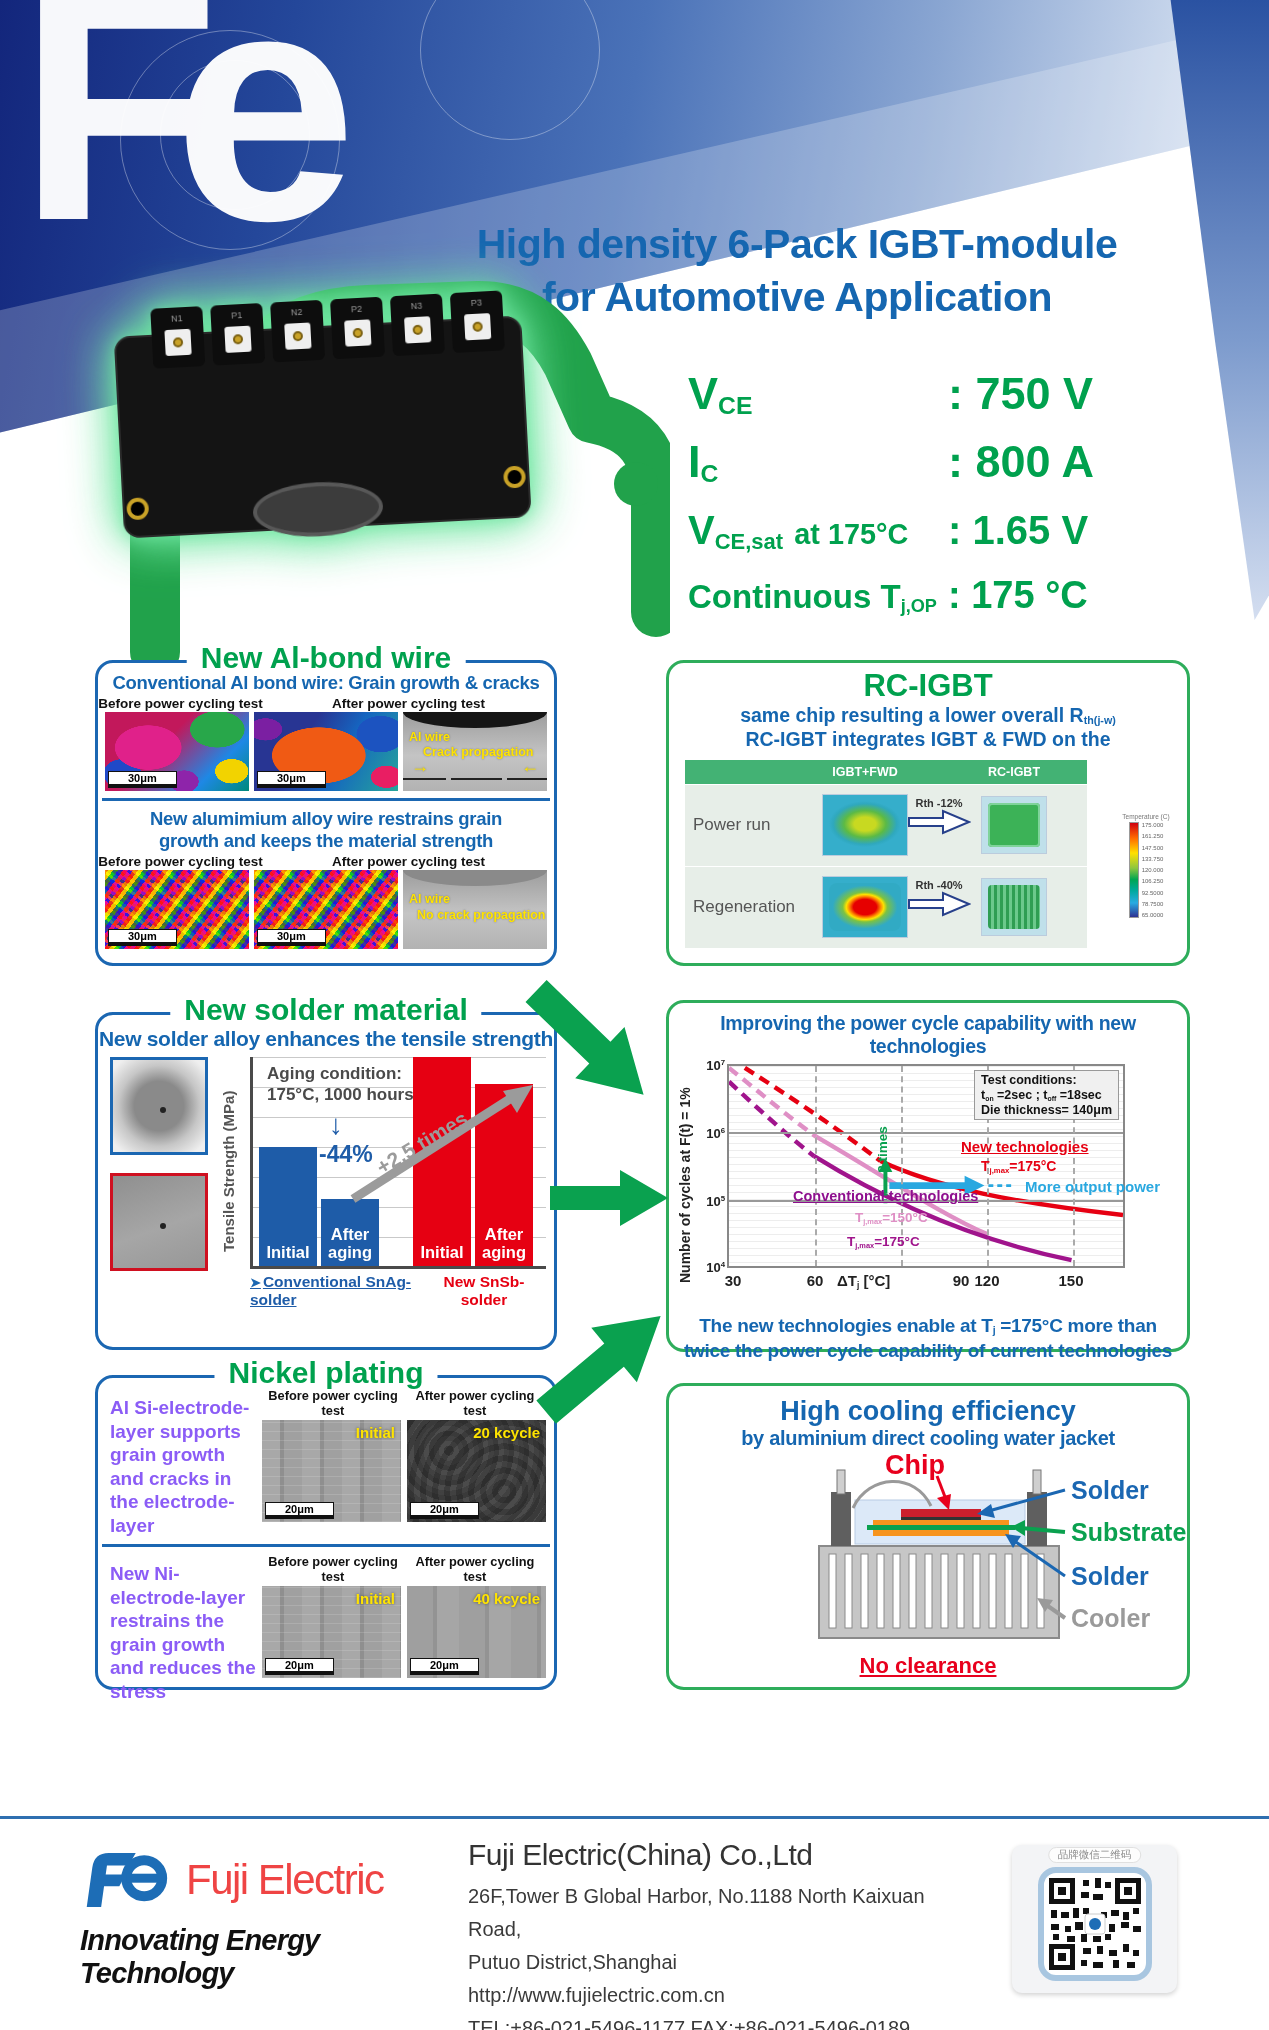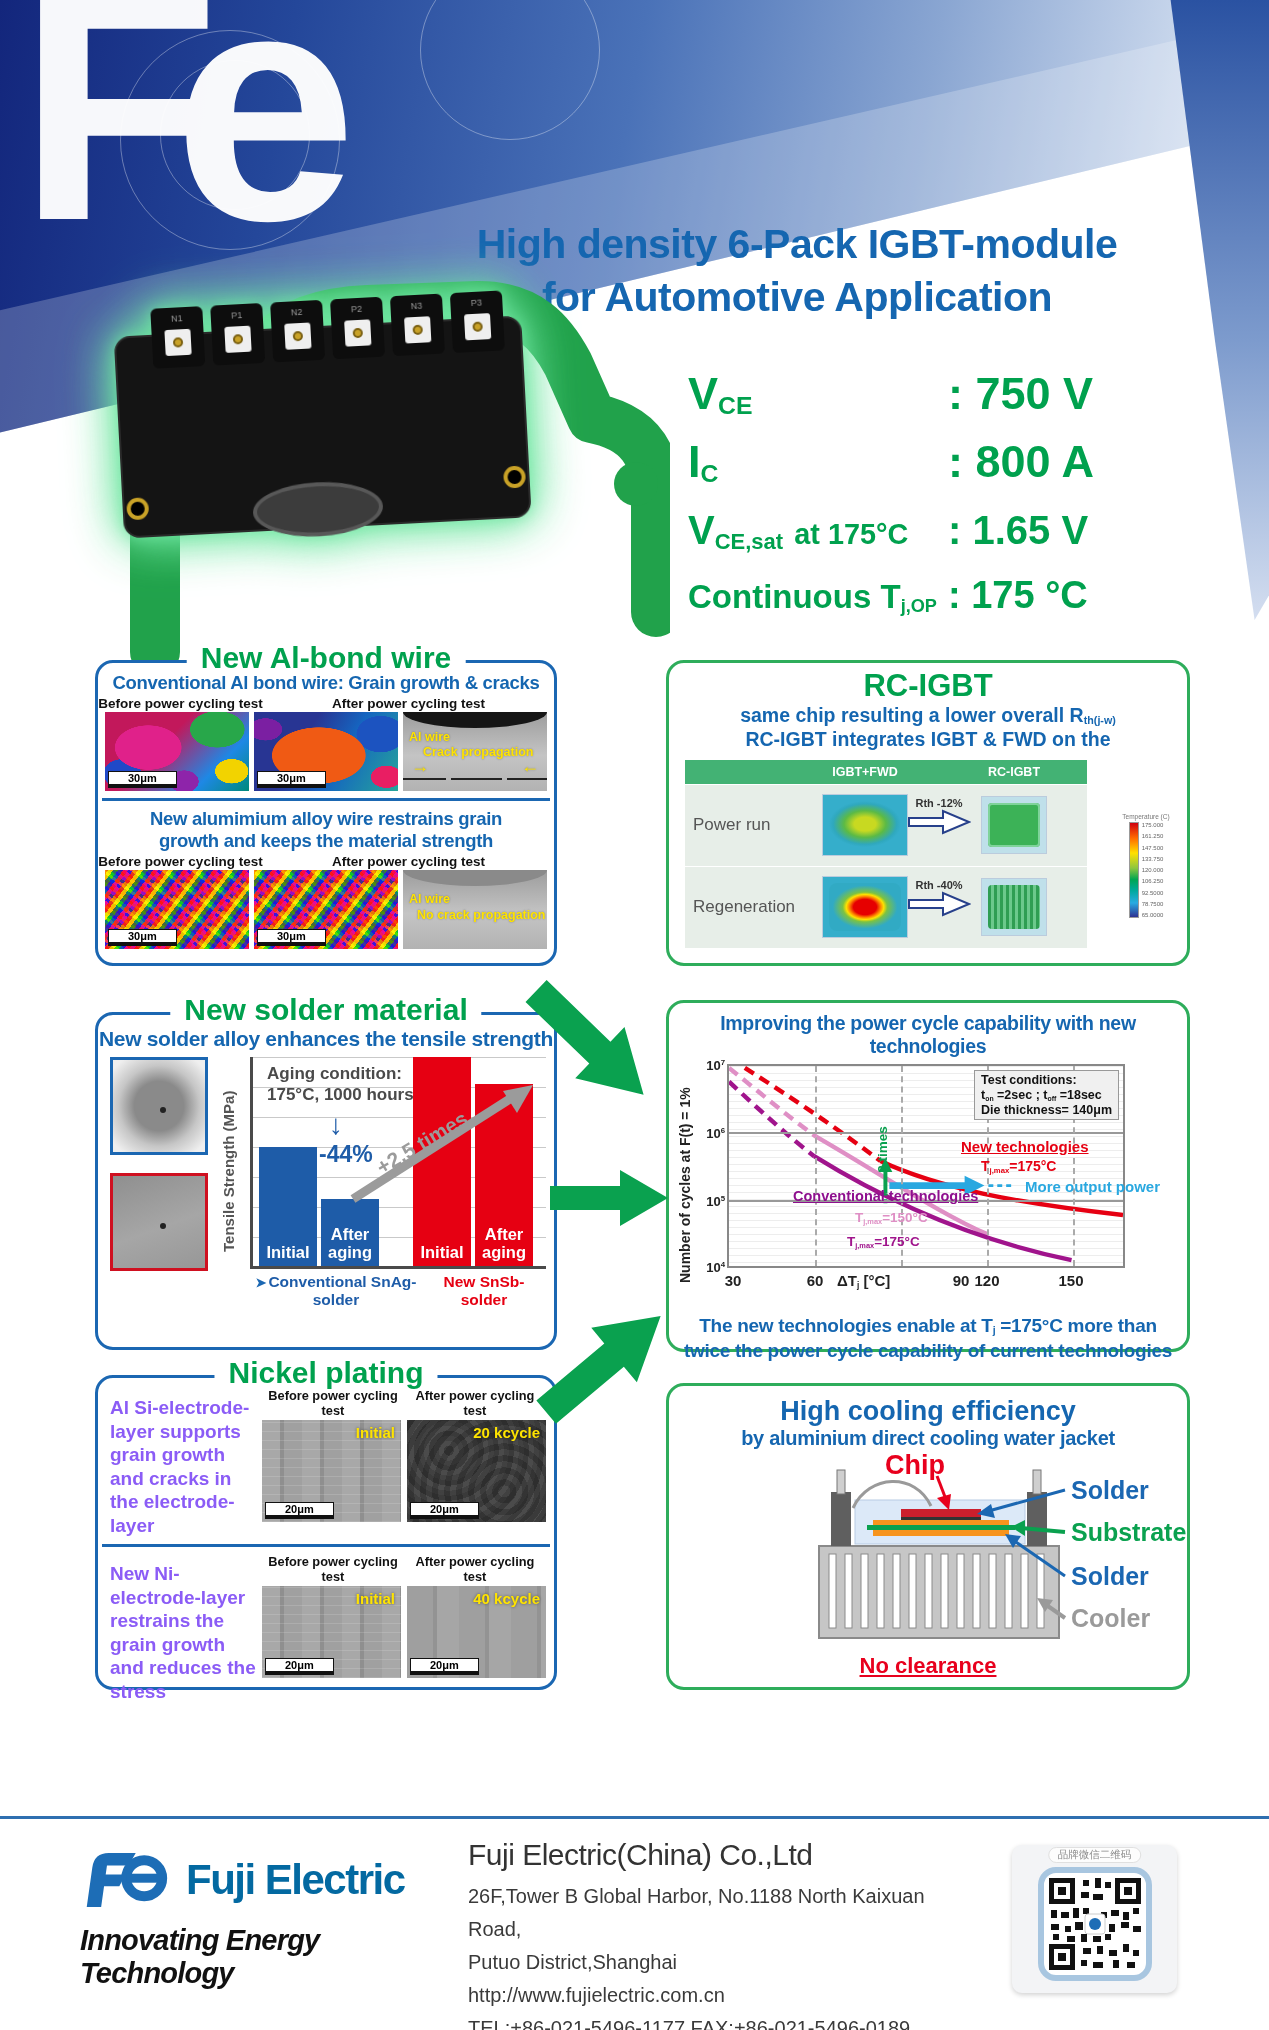--- a/index.html
+++ b/index.html
@@ -147,21 +147,21 @@
   .bar.blue { background:#1e5ca8; } .bar.red { background:#e60012; }
   .bar-lab { position:absolute; bottom:5px; left:0; right:0; text-align:center; color:#fff;
     font-weight:700; font-size:16.5px; line-height:1.05; }
   .minus44 { position:absolute; left:66px; top:84px; color:#1e5ca8; font-weight:700; font-size:23px; z-index:4; }
   .darr { position:absolute; left:76px; top:52px; color:#1e5ca8; font-weight:700; font-size:28px; z-index:4; }
   .gain-arrow { position:absolute; left:92px; top:24px; z-index:5; }
   .gain-text { position:absolute; left:118px; top:74px; transform:rotate(-31deg); color:#9b9b9b;
     font-weight:700; font-size:21px; z-index:6; white-space:nowrap; }
   .aging { position:absolute; left:14px; top:6px; color:#4a4a4a; font-weight:700; font-size:17px; line-height:1.25; }
   .groups { display:flex; margin-left:30px; margin-top:4px; }
-  .g1 { width:172px; text-align:center; color:#1e5ca8; font-weight:700; font-size:15.5px; }
+  .g1 { width:172px; color:#1e5ca8; font-weight:700; font-size:15.5px;text-decoration:underline; }
   .g2 { flex:1; text-align:center; color:#e60012; font-weight:700; font-size:15.5px; }
   .ptr { color:#1b67b2; font-size:13px; margin-right:2px; }
 
   
   .p-cycle { left:666px; top:1000px; width:524px; height:352px; }
   .cy-title { font-size:19.5px; margin-top:9px; }
   .cy-region { position:relative; height:252px; margin-top:2px; }
   .cy-ylabel { position:absolute; left:8px; top:10px; height:230px; text-align:center;
     font-size:14px; font-weight:700; color:#222; }
   .cy-plot { position:absolute; left:58px; top:4px; width:398px; height:204px; border:2px solid #888;
@@ -207,21 +207,21 @@
   .no-clear { position:absolute; bottom:8px; width:100%; text-align:center; color:#e8001d;
     font-weight:700; font-size:22px; text-decoration:underline; }
 
   
   .garrow { position:absolute; }
 
   
   .footer-rule { position:absolute; top:1816px; left:0; width:1269px; height:3px; background:#2e6fb0; }
   .f-logo { position:absolute; left:80px; top:1844px; width:350px; }
   .f-logo-row { display:flex; align-items:center; gap:10px; }
-  .f-brand { font-size:42px; font-weight:700; color:#0369a1; letter-spacing:-1.5px; }
+  .f-brand { font-size:42px; font-weight:400; color:#ef4444; letter-spacing:-1.5px; }
   .f-tag { margin-top:8px; font-size:29px; font-weight:700; font-style:italic; color:#111; letter-spacing:-0.8px; }
   .f-info { position:absolute; left:468px; top:1838px; width:480px; color:#3a3a3a; }
   .f-company { font-size:30px; color:#333; margin-bottom:8px; letter-spacing:-0.5px; }
   .f-line { font-size:20px; line-height:33px; }
   .f-line a { color:#3a3a3a; text-decoration:none; }
   .f-qr { position:absolute; left:1012px; top:1845px; width:165px; height:148px; background:#f3f4f6;
     border-radius:10px; box-shadow:0 2px 5px rgba(0,0,0,.18); }
   .qr-tab { position:absolute; top:2px; left:50%; transform:translateX(-50%); background:#fdfdfd;
     border:1px solid #e0e0e0; border-radius:8px; font-size:10.5px; color:#8a8a8a; padding:0 9px;
     white-space:nowrap; }

